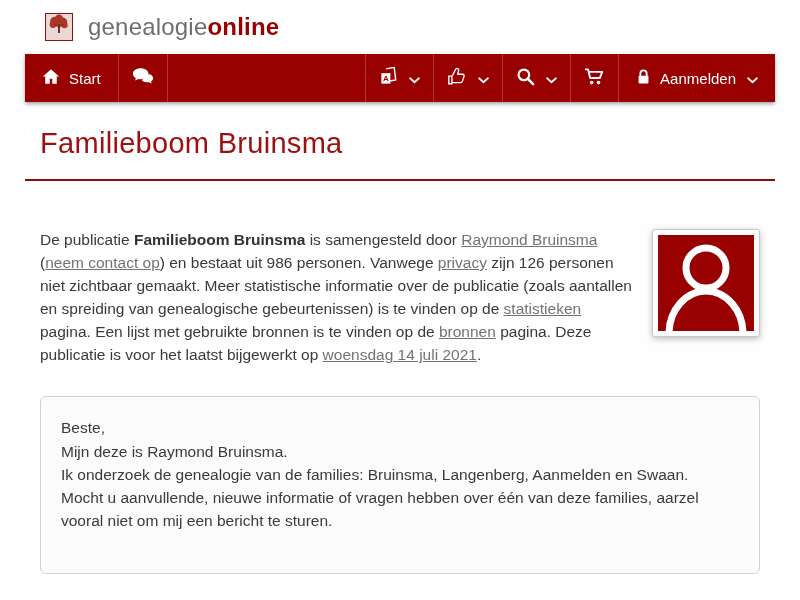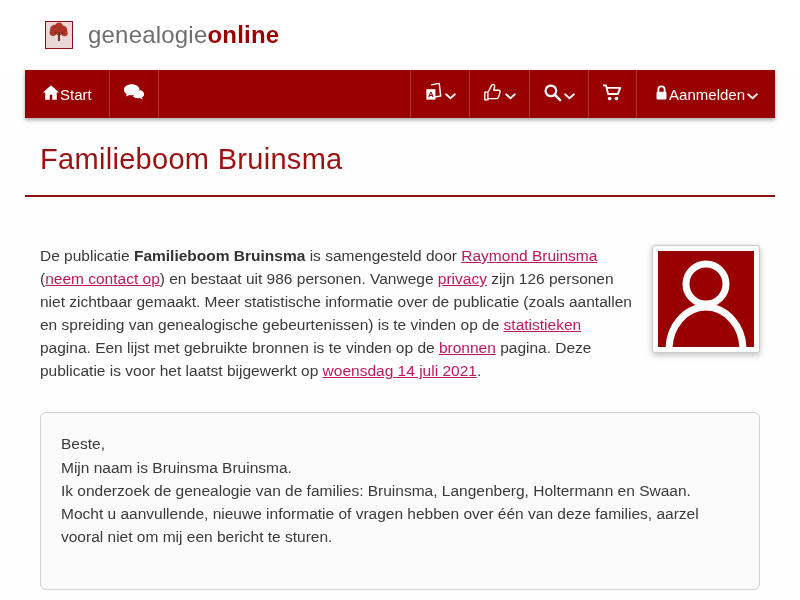--- a/index.html
+++ b/index.html
@@ -3,60 +3,60 @@
 <meta charset="utf-8">
 <style>
   * { box-sizing: border-box; }
   html, body {
     width: 800px; height: 600px; margin: 0; padding: 0;
     overflow: hidden; background: #fefefe;
     font-family: "Liberation Sans", "DejaVu Sans", sans-serif;
   }
   
   .site-header {
-    height: 70px; display: flex; align-items: center;
+    height: 54px; display: flex; align-items: center;
     padding-left: 45px; background: #fff;
   }
   .logo-box {
     width: 28px; height: 28px; background: #ead8d4;
     border: 1px solid #8e1010; display: flex;
     align-items: center; justify-content: center;
   }
   .brand { margin-left: 15px; font-size: 24px; letter-spacing: .2px; }
   .brand .gray { color: #6f6f6f; }
   .brand .red  { color: #990000; font-weight: bold; }
   
   .main-nav {
     margin: 0 25px; height: 48px; background: #990000;
     display: flex; align-items: stretch; color: #fff; font-size: 15px;
     box-shadow: 0 2px 4px rgba(0,0,0,.35);
   }
   .nav-item {
-    display: flex; align-items: center; 
+    display: flex; align-items: center; gap: 9px;
     padding: 0 17px; border-right: 1px solid #b03636; cursor: pointer;
     white-space: nowrap;
   }
   .nav-item.icon-only { padding: 0 13px; }
   .nav-spacer { flex: 1; border-right: 1px solid #b03636; }
   .nav-item.last { border-right: none; }
   .chev { margin-left: 2px; opacity: .95; }
   
   .main { padding: 0 40px; }
   h1.page-title {
     margin: 25px 0 0; font-size: 29px; font-weight: 400;
     color: #9b1010; letter-spacing: .3px;
   }
   .title-rule {
     margin: 19px -15px 0; border: none; border-top: 2px solid #8e0e0e;
   }
   .intro {
     margin-top: 47px; font-size: 15.5px; line-height: 23px; color: #3a3a3a;
   }
   .intro b { color: #333; }
-  a.red-link { color: #be185d; text-decoration: underline; cursor: pointer; }
+  a.red-link { color: #737373; text-decoration: underline; cursor: pointer; }
   .avatar-frame {
     float: right; margin: 1px 0 12px 18px;
     background: #fff; border: 1px solid #c9c9c9; border-radius: 3px;
     padding: 5px; box-shadow: 0 2px 6px rgba(0,0,0,.25);
   }
   .avatar-inner {
     width: 96px; height: 96px; background: #990000; overflow: hidden;
     display: flex; align-items: flex-end; justify-content: center;
   }
   .message-box {
@@ -160,15 +160,15 @@
             <circle cx="48" cy="33" r="20" fill="none" stroke="#fff" stroke-width="7"></circle>
             <path d="M11 99 a37 43 0 0 1 74 0" fill="none" stroke="#fff" stroke-width="7"></path>
           </svg>
         </div>
     </div>
     <p class="intro-text" style="margin:0;"><span>De publicatie </span><b>Familieboom Bruinsma</b><span> is samengesteld door </span><a class="red-link">Raymond Bruinsma</a><span> (</span><a class="red-link">neem contact op</a><span>) en bestaat uit 986 personen. Vanwege </span><a class="red-link">privacy</a><span> zijn 126 personen niet zichtbaar gemaakt. Meer statistische informatie over de publicatie (zoals aantallen en spreiding van genealogische gebeurtenissen) is te vinden op de </span><a class="red-link">statistieken</a><span> pagina. Een lijst met gebruikte bronnen is te vinden op de </span><a class="red-link">bronnen</a><span> pagina. Deze publicatie is voor het laatst bijgewerkt op </span><a class="red-link">woensdag 14 juli 2021</a><span>.</span></p>
   </div>
 
   <div class="message-box">
     <p>Beste,</p>
-    <p><span class="blk">Mijn naam is Bruinsma Bruinsma.</span><span class="blk">Ik onderzoek de genealogie van de families: Bruinsma, Langenberg, Holtermann en Swaan.</span><span>Mocht u aanvullende, nieuwe informatie of vragen hebben over één van deze families, aarzel vooral niet om mij een bericht te sturen.</span></p>
+    <p><span class="blk">Mijn deze is Raymond Bruinsma.</span><span class="blk">Ik onderzoek de genealogie van de families: Bruinsma, Langenberg, Aanmelden en Swaan.</span><span>Mocht u aanvullende, nieuwe informatie of vragen hebben over één van deze families, aarzel vooral niet om mij een bericht te sturen.</span></p>
   </div>
 </main>
 
 </body></html>

